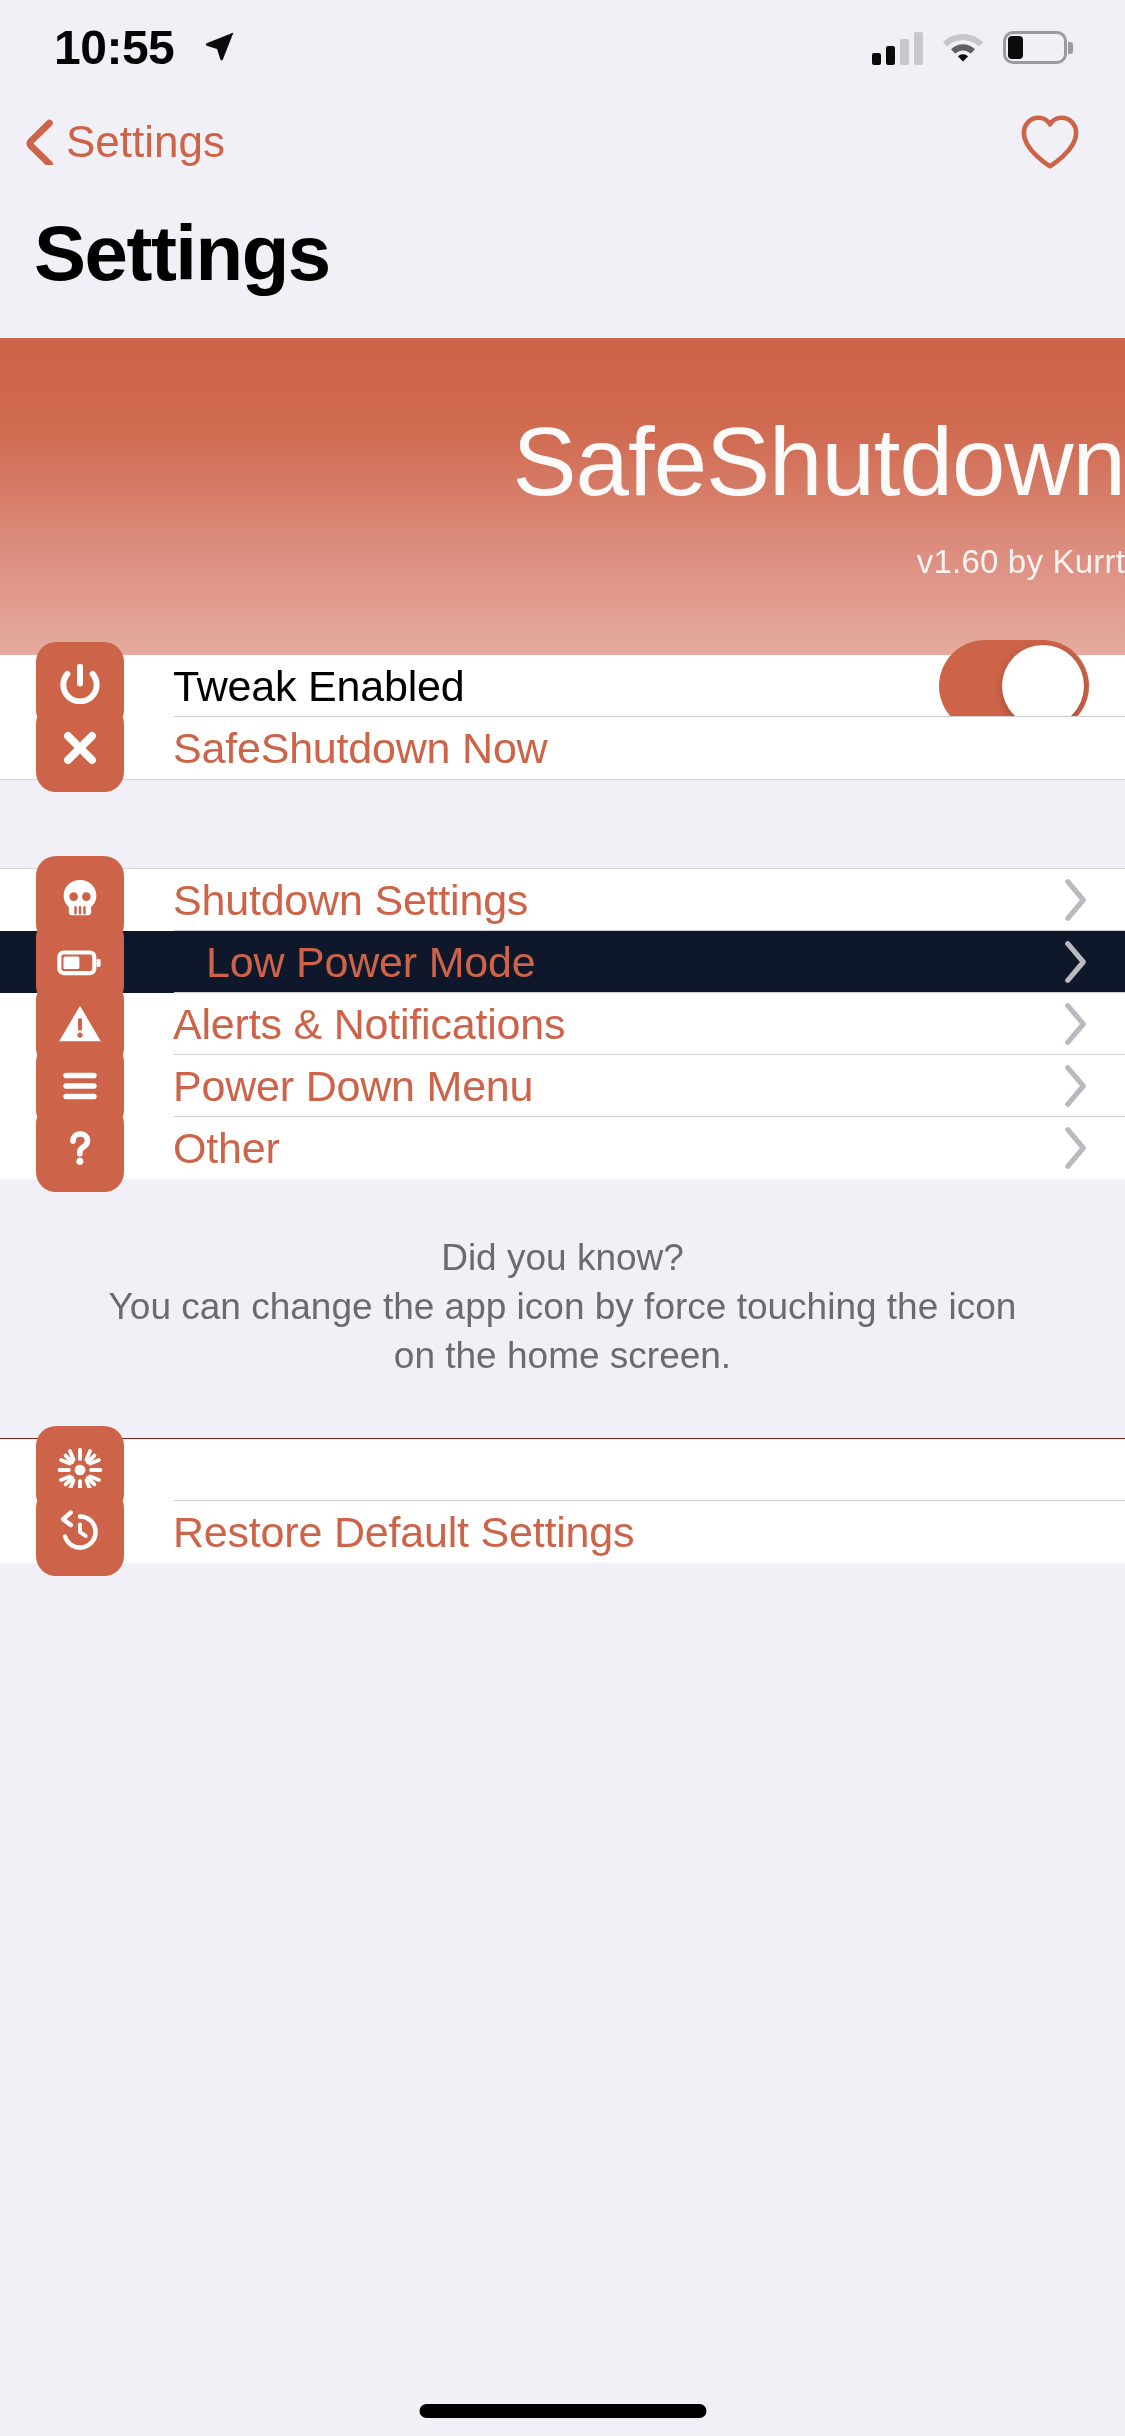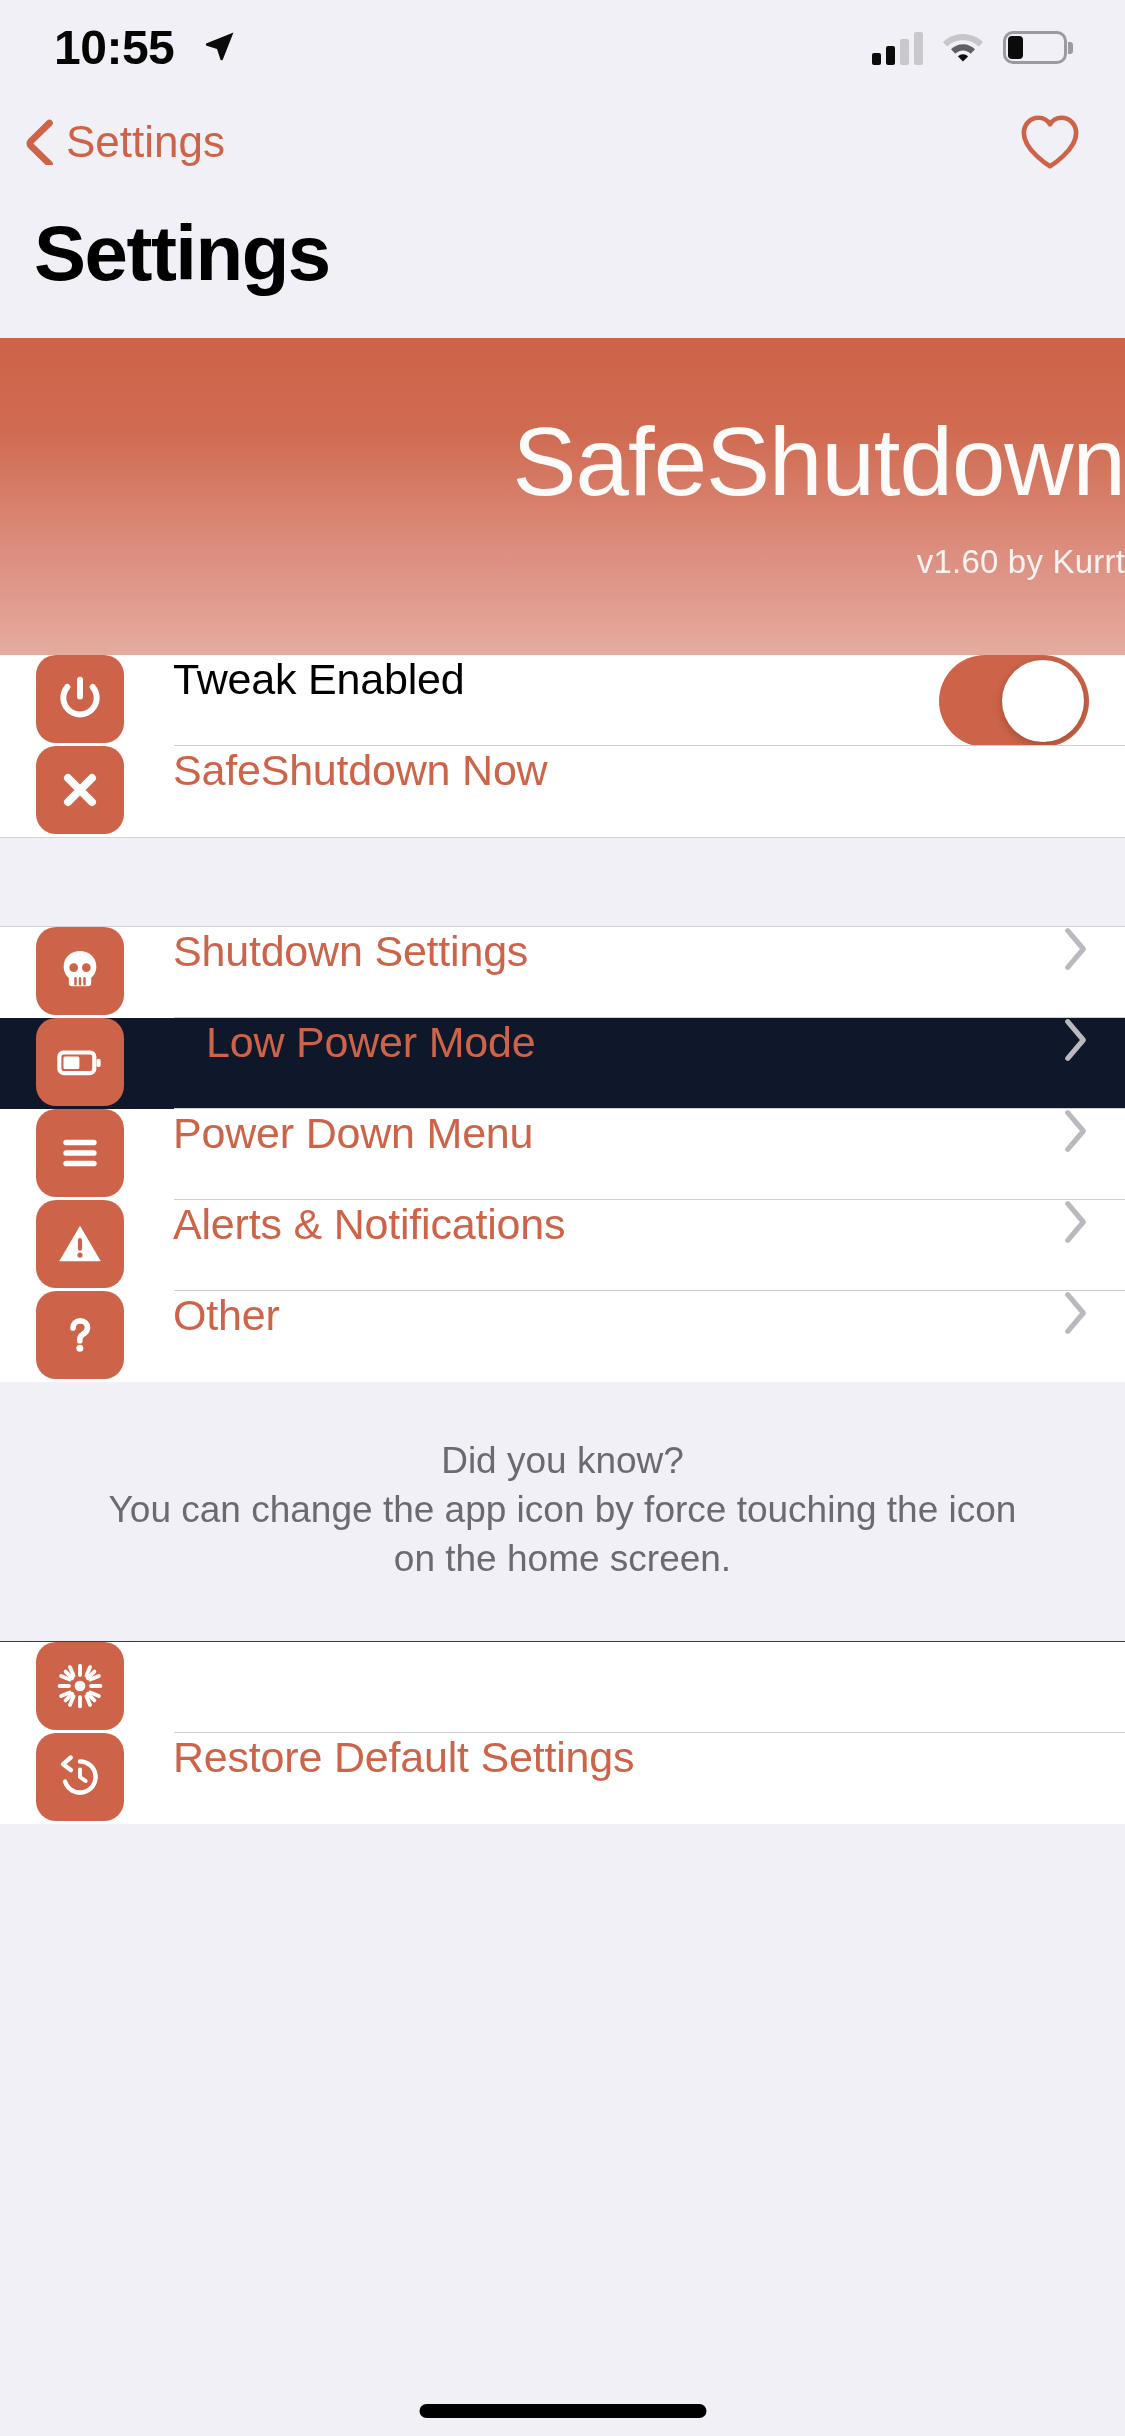--- a/index.html
+++ b/index.html
@@ -76,22 +76,22 @@
   }
   .banner-sub{
     margin-top:30px; font-size:33px; color:#fbf3f0; letter-spacing:0.2px;
   }
 
   
   .group{ background:#ffffff; }
   .gap{ height:90px; background:#f1f0f6; border-top:1px solid #d3d2d8; border-bottom:1px solid #d3d2d8; }
 
   .row{
-    display:flex; position:relative;
-    height:91px; padding:0 36px 0 36px; background:#fff;
+    display:flex; align-items:center; position:relative;
+    height:62px; padding:0 36px 0 36px; background:#fff;
   }
   .row.selected{ background:#0f172a;gap:33px; }
   .row .sep{
     position:absolute; left:174px; right:0; bottom:0; height:1px; background:#cfced5;
   }
 
   .cellicon{
     width:88px; height:88px; border-radius:20px; background:#cd6348;
     flex:0 0 88px; display:flex; align-items:center; justify-content:center;
     margin-right:49px;
@@ -246,44 +246,44 @@
     <span class="chev">
       <svg width="26" height="44" viewBox="0 0 14 24">
           <path d="M2.5 2 11 12l-8.5 10" stroke="#b9b9bf" stroke-width="2.8" fill="none" stroke-linecap="round" stroke-linejoin="round"></path>
         </svg>
     </span>
     <span class="sep"></span>
   </div>
 
   <div class="row">
     <span class="cellicon">
+      <svg width="52" height="52" viewBox="0 0 30 30">
+        <path d="M15 4.5 27 25H3z" fill="#fff"></path>
+        <rect x="13.8" y="11.5" width="2.4" height="7.4" rx="1.2" fill="#cd6348"></rect>
+        <circle cx="15" cy="21.4" r="1.5" fill="#cd6348"></circle>
+      </svg>
+    </span>
+    <span class="rowlabel">Alerts &amp; Notifications</span>
+    <span class="chev">
+      <svg width="26" height="44" viewBox="0 0 14 24">
+          <path d="M2.5 2 11 12l-8.5 10" stroke="#b9b9bf" stroke-width="2.8" fill="none" stroke-linecap="round" stroke-linejoin="round"></path>
+        </svg>
+    </span>
+    <span class="sep"></span>
+  </div>
+
+  <div class="row">
+    <span class="cellicon">
       <svg width="50" height="50" viewBox="0 0 30 30">
         <rect x="5" y="7" width="20" height="3.4" rx="1.7" fill="#fff"></rect>
         <rect x="5" y="13.3" width="20" height="3.4" rx="1.7" fill="#fff"></rect>
         <rect x="5" y="19.6" width="20" height="3.4" rx="1.7" fill="#fff"></rect>
       </svg>
     </span>
     <span class="rowlabel">Power Down Menu</span>
-    <span class="chev">
-      <svg width="26" height="44" viewBox="0 0 14 24">
-          <path d="M2.5 2 11 12l-8.5 10" stroke="#b9b9bf" stroke-width="2.8" fill="none" stroke-linecap="round" stroke-linejoin="round"></path>
-        </svg>
-    </span>
-    <span class="sep"></span>
-  </div>
-
-  <div class="row">
-    <span class="cellicon">
-      <svg width="52" height="52" viewBox="0 0 30 30">
-        <path d="M15 4.5 27 25H3z" fill="#fff"></path>
-        <rect x="13.8" y="11.5" width="2.4" height="7.4" rx="1.2" fill="#cd6348"></rect>
-        <circle cx="15" cy="21.4" r="1.5" fill="#cd6348"></circle>
-      </svg>
-    </span>
-    <span class="rowlabel">Alerts &amp; Notifications</span>
     <span class="chev">
       <svg width="26" height="44" viewBox="0 0 14 24">
           <path d="M2.5 2 11 12l-8.5 10" stroke="#b9b9bf" stroke-width="2.8" fill="none" stroke-linecap="round" stroke-linejoin="round"></path>
         </svg>
     </span>
     <span class="sep"></span>
   </div>
 
   <div class="row nosep">
     <span class="cellicon">

